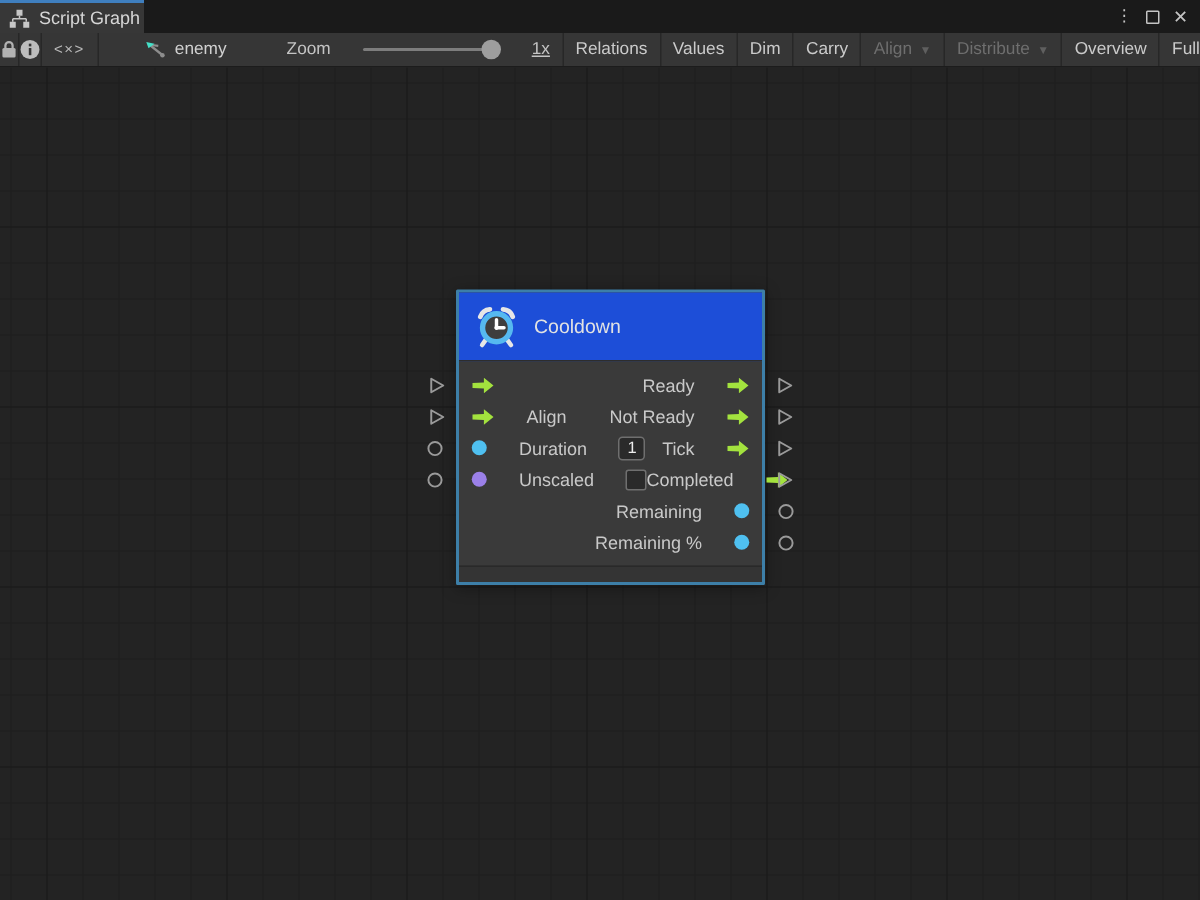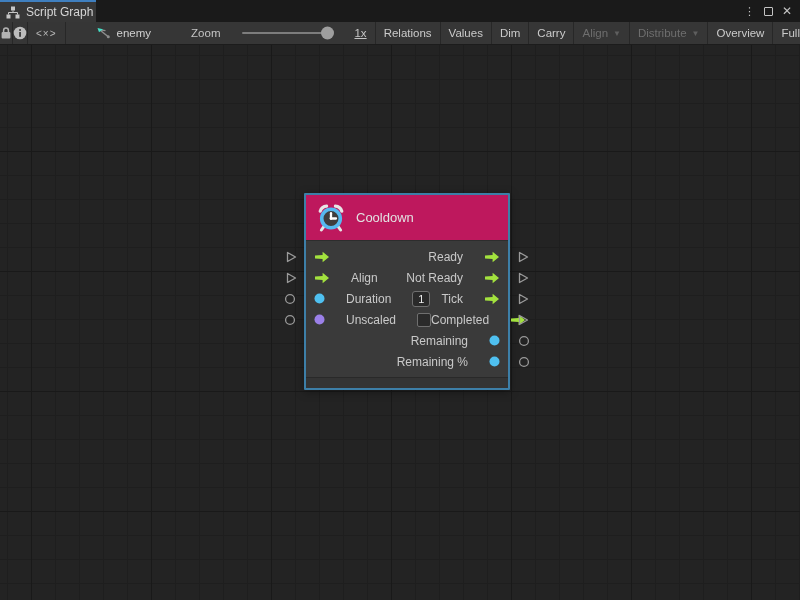--- a/index.html
+++ b/index.html
@@ -48,21 +48,21 @@
       linear-gradient(to right, #1e1e1e 1px, transparent 1px),
       linear-gradient(to bottom, #1e1e1e 1px, transparent 1px);
     background-size:120px 120px, 120px 120px, 24px 24px, 24px 24px;
     background-position:31px 0, 0 106px, 7px 0, 0 10px; }
 
   
   .node { position:absolute; left:304px; top:148px; width:206px;
           background:#3a3a3a; border:2px solid #3d7fa8; border-radius:1px;
           box-shadow:0 2px 10px rgba(0,0,0,0.35); }
   .node-header { height:46px; display:flex; align-items:center; gap:10px; padding:0 10px;
-                 background:#be185d; border-bottom:1px solid #2d2d2d; }
+                 background:#1d4ed8; border-bottom:1px solid #2d2d2d; }
   .node-title { font-size:13px; color:#e2e2e2; }
   .node-body { padding:5px 0; background:#3a3a3a; }
   .prow { position:relative; height:21px; display:flex; align-items:center;
           justify-content:space-between; padding:0 8px; }
   .pside { display:flex; align-items:center; gap:21px; }
   .plabel { font-size:12px; color:#c9c9c9; white-space:nowrap; }
   .picon { display:flex; align-items:center; }
   .pfield { min-width:18px; height:16px; background:#2a2a2a; border:1px solid #6f6f6f;
             border-radius:3px; color:#ececec; font-size:11px; text-align:center;
             line-height:14px; padding:0 3px; }

